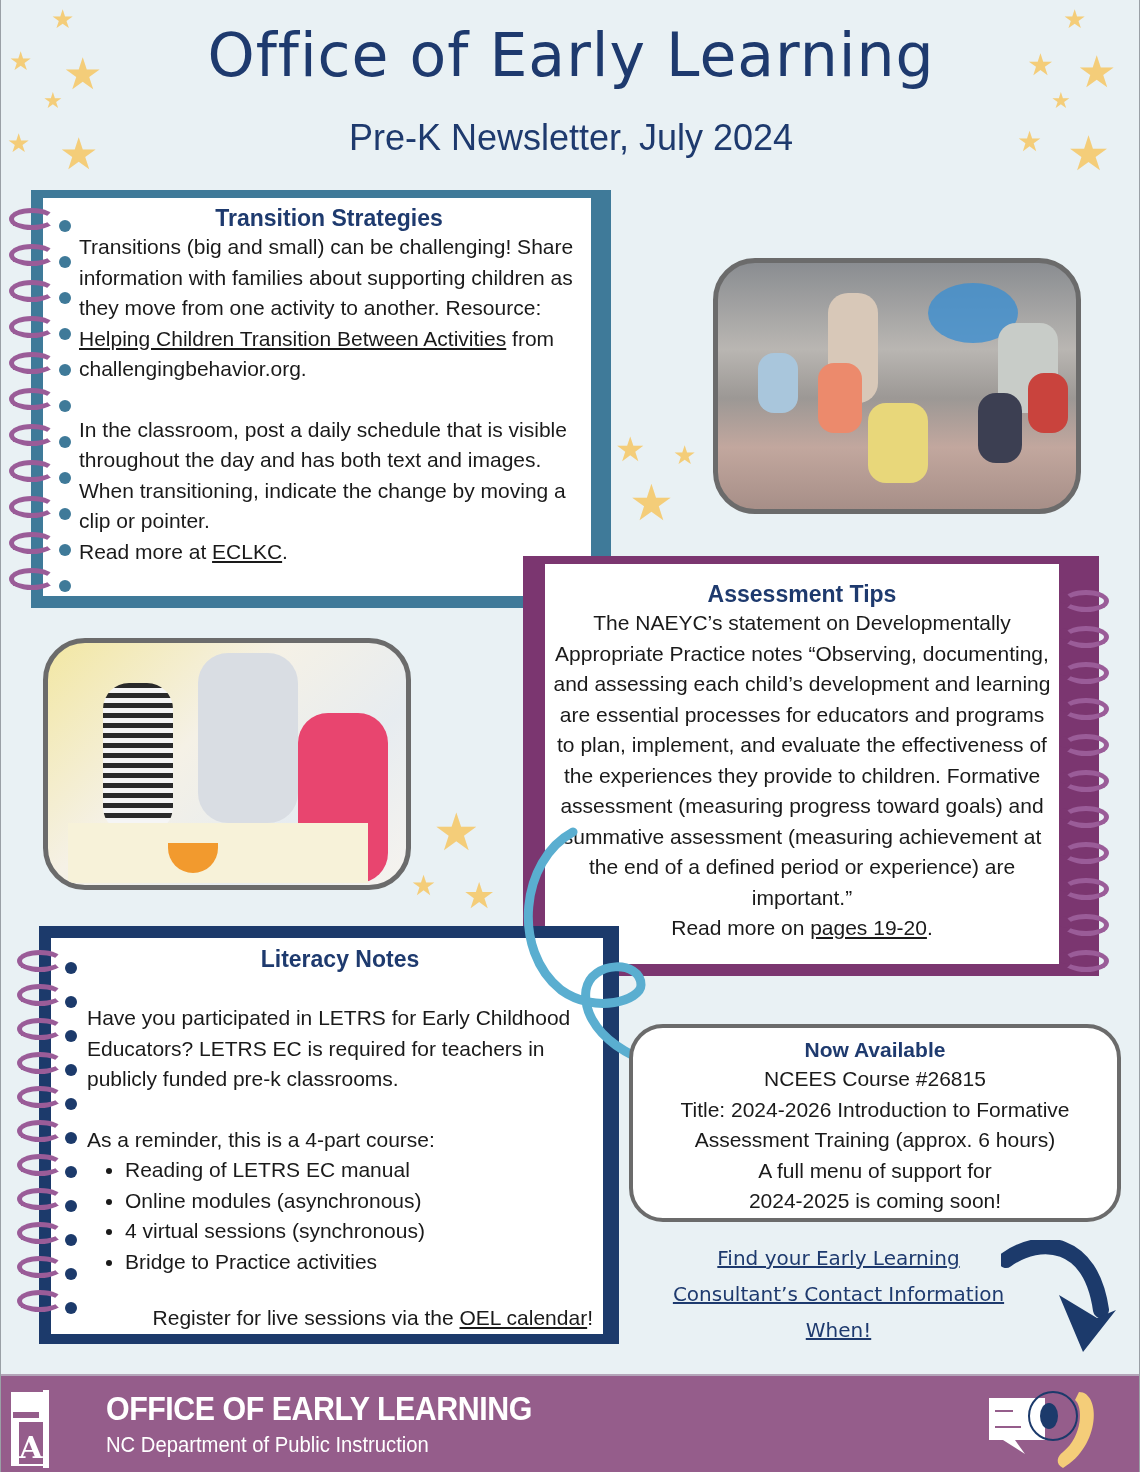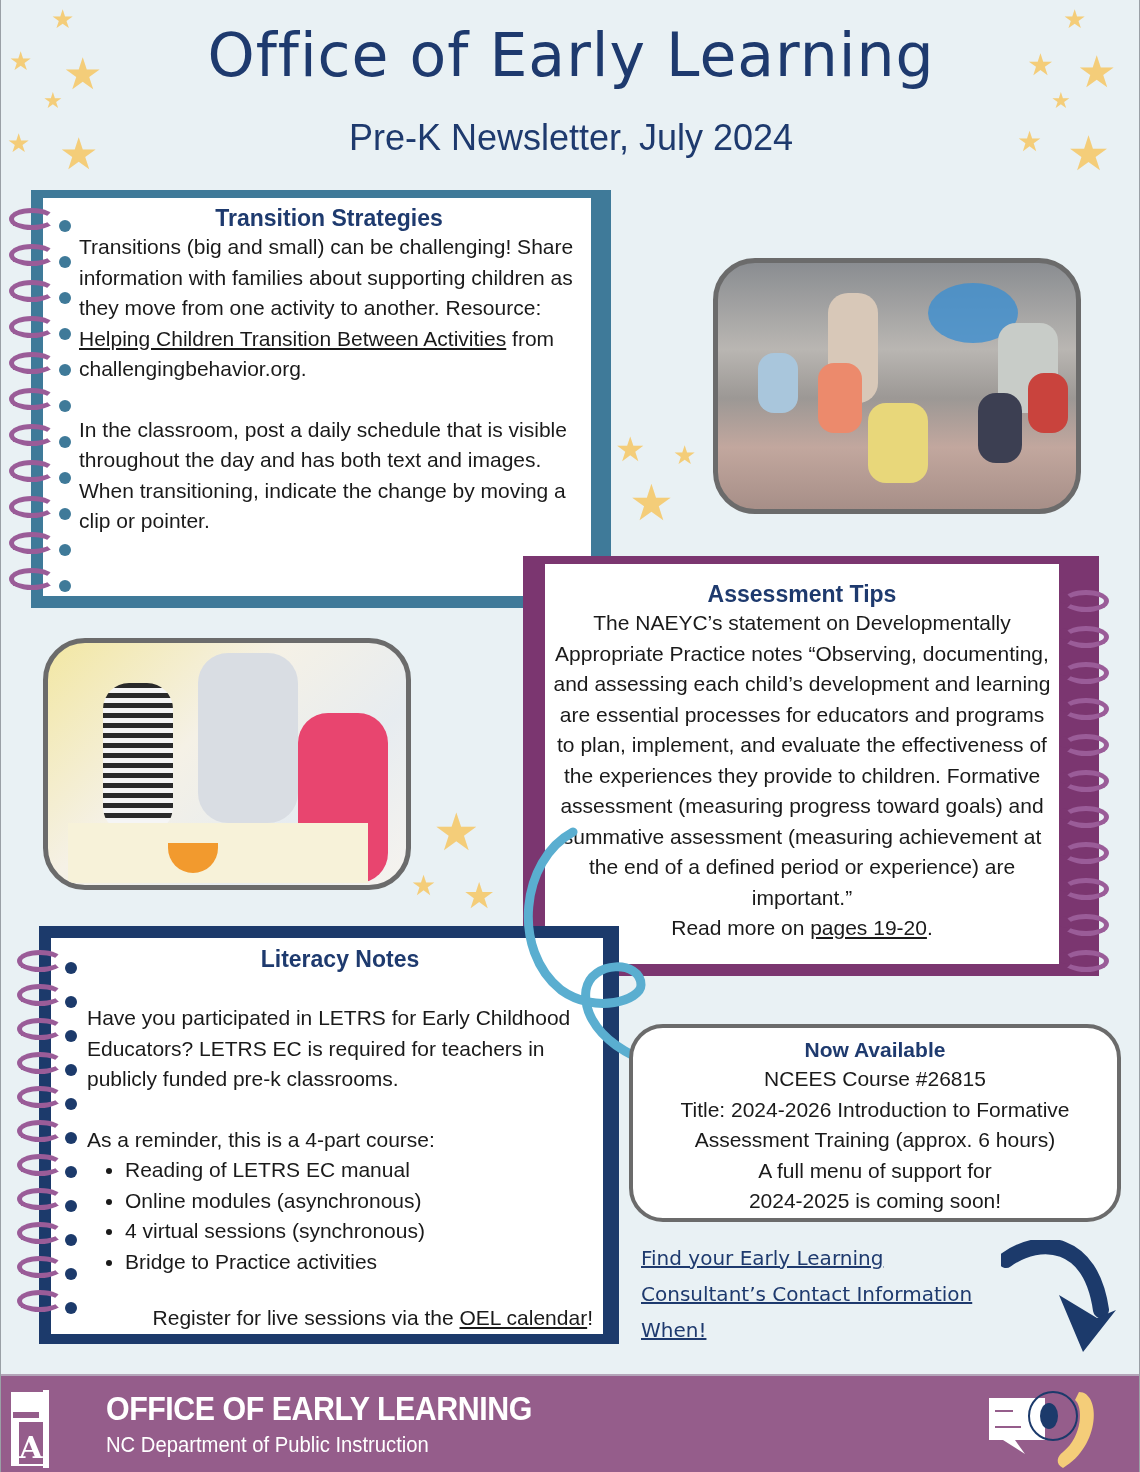--- a/index.html
+++ b/index.html
@@ -57,21 +57,21 @@
 
   
   .avail {
     position: absolute; left: 628px; top: 1024px; width: 492px; height: 198px;
     background: #ffffff; border: 4px solid #6b6b6b; border-radius: 34px;
     text-align: center; font-size: 21px; line-height: 30.5px; padding-top: 8px;
   }
   .avail h3 { font-size: 21px; font-weight: bold; color: #1e3a6e; line-height: 28px; }
 
   .consult {
-    position: absolute; left: 640px; top: 1240px; width: 395px; text-align: left;
+    position: absolute; left: 640px; top: 1240px; width: 395px; text-align: center;
     font-family: "DejaVu Sans", sans-serif; font-size: 20px; line-height: 36px; color: #1e3a6e;
     text-decoration: underline;
   }
 
   
   .footer {
     position: absolute; left: 0; top: 1374px; width: 1140px; height: 98px; background: #955d8b;
     border-top: 2px solid #b3a4b8;
   }
   .footer-title {
@@ -110,20 +110,23 @@
   <span class="star" style="left:462px;top:878px;font-size:36px;">★</span>
 </div>
 
 <div class="frame" style="left:30px;top:190px;width:580px;height:418px;background:#3f7a99;"></div>
 <div class="card" style="left:42px;top:198px;width:548px;height:398px;padding:6px 12px 0 36px;">
   <h2>Transition Strategies</h2>
   <p>
     <span>Transitions (big and small) can be challenging! Share information with families about supporting children as they move from one activity to another. Resource: </span><a>Helping Children Transition Between Activities</a><span> from challengingbehavior.org.</span>
   </p>
   <p style="margin-top:30px;">In the classroom, post a daily schedule that is visible throughout the day and has both text and images. When transitioning, indicate the change by moving a clip or pointer.</p>
+  <p>
+    <span>Read more at </span><a>ECLKC</a><span>.</span>
+  </p>
 </div>
 <div class="spiral" style="left:8px;top:208px;">
   <div class="ring" style="top:0px;"></div>
     <div class="hole" style="left:50px;top:12px;background:#3f7a99;"></div>
   <div class="ring" style="top:36px;"></div>
     <div class="hole" style="left:50px;top:48px;background:#3f7a99;"></div>
   <div class="ring" style="top:72px;"></div>
     <div class="hole" style="left:50px;top:84px;background:#3f7a99;"></div>
   <div class="ring" style="top:108px;"></div>
     <div class="hole" style="left:50px;top:120px;background:#3f7a99;"></div>

